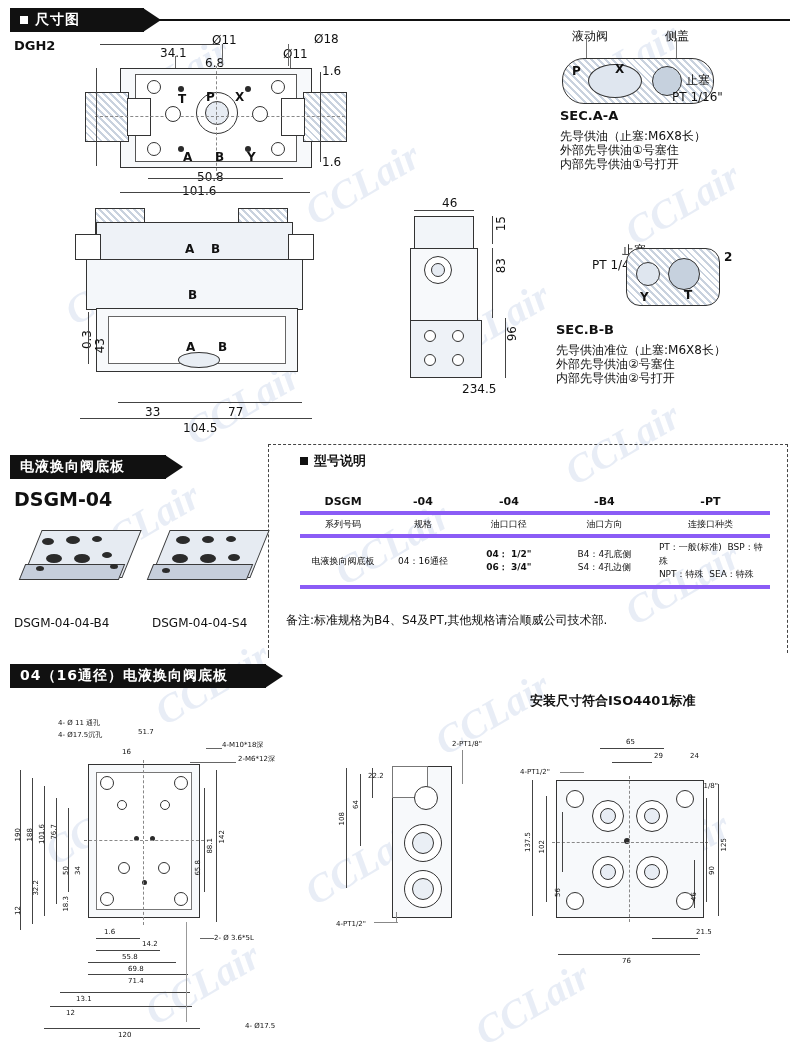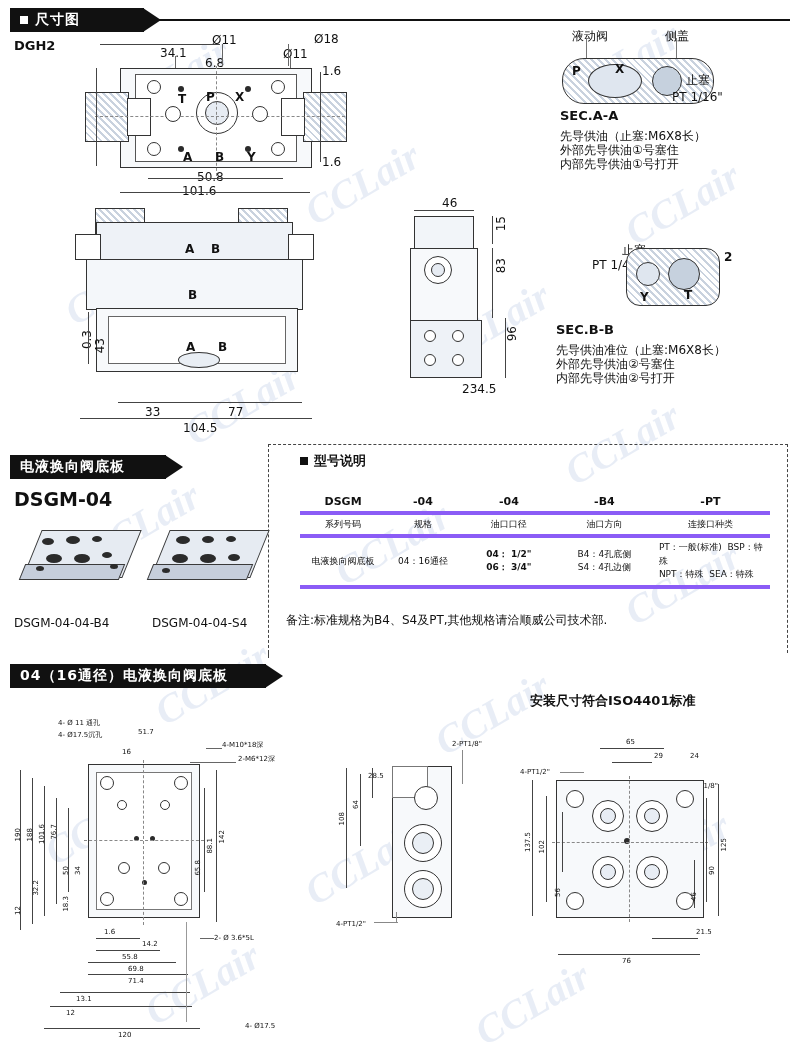--- a/index.html
+++ b/index.html
@@ -403,21 +403,21 @@
   <div class="box" style="left:392px;top:766px;width:34px;height:30px;background:#fff;border-color:#777;"></div>
   <div class="circ" style="left:414px;top:786px;width:22px;height:22px;"></div>
   <div class="circ" style="left:404px;top:824px;width:36px;height:36px;"></div>
   <div class="circ" style="left:412px;top:832px;width:20px;height:20px;background:#eaeff5;"></div>
   <div class="circ" style="left:404px;top:870px;width:36px;height:36px;"></div>
   <div class="circ" style="left:412px;top:878px;width:20px;height:20px;background:#eaeff5;"></div>
 
   <div class="dimv" style="left:372px;top:768px;height:30px;"></div>
   <div class="dimv" style="left:360px;top:774px;height:72px;"></div>
   <div class="dimv" style="left:346px;top:768px;height:120px;"></div>
-  <div class="lbl s7" style="left:368px;top:772px;">28.5</div>
+  <div class="lbl s7" style="left:368px;top:772px;">22.2</div>
   <div class="lbl s7 vert" style="left:352px;top:800px;">64</div>
   <div class="lbl s7 vert" style="left:338px;top:812px;">108</div>
   <div class="lbl s7" style="left:336px;top:920px;">4-PT1/2"</div>
   <div class="thin" style="left:396px;top:912px;width:1px;height:10px;background:#888;"></div>
   <div class="thin" style="left:374px;top:922px;width:24px;height:1px;background:#888;"></div>
 
   <div class="lbl s7" style="left:520px;top:768px;">4-PT1/2"</div>
   <div class="lbl s7" style="left:688px;top:782px;">2-PT1/8"</div>
   <div class="thin" style="left:560px;top:772px;width:24px;height:1px;background:#888;"></div>
   <div class="thin" style="left:664px;top:786px;width:24px;height:1px;background:#888;"></div>

